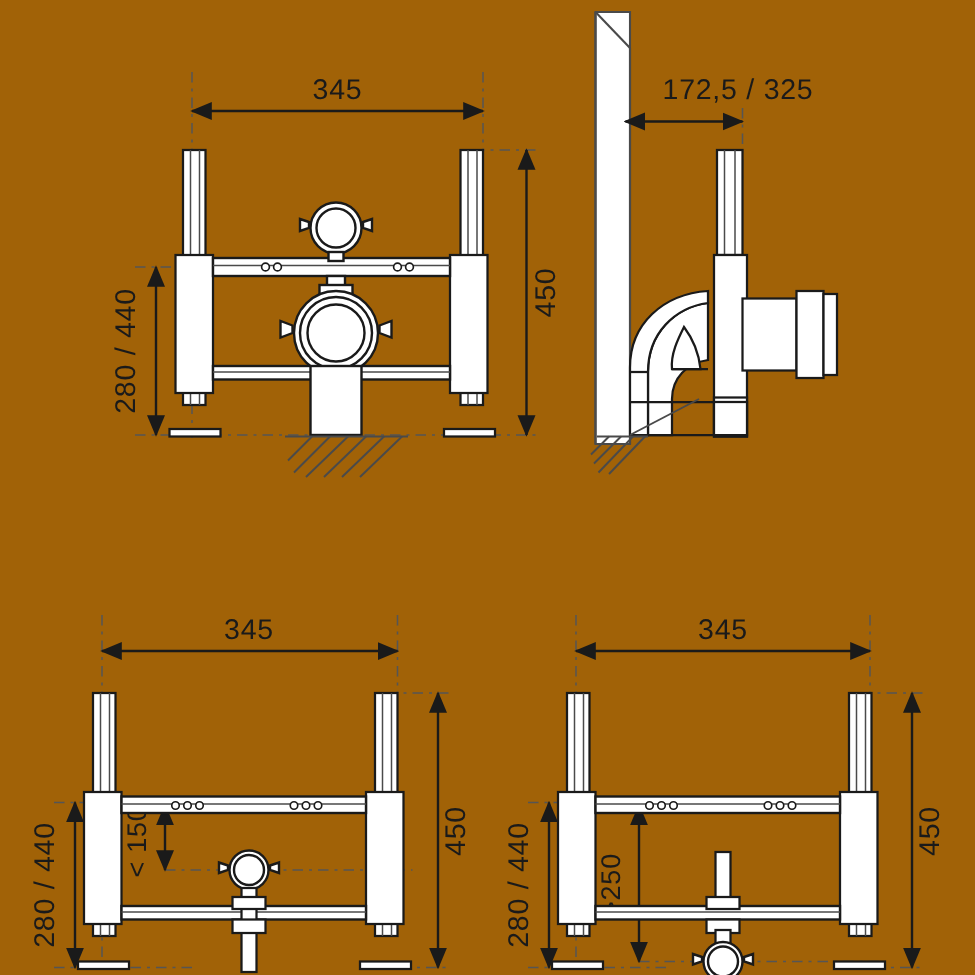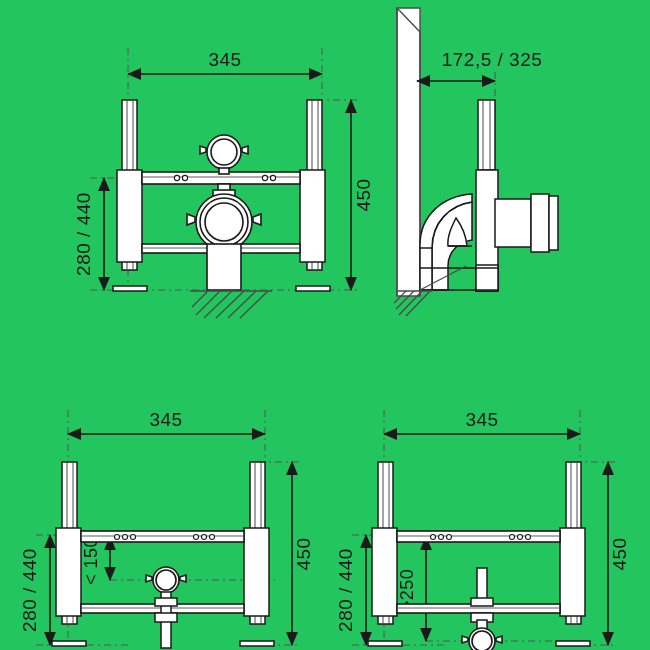--- a/index.html
+++ b/index.html
@@ -1,17 +1,17 @@
 <!DOCTYPE html>
 <html><head>
 <meta charset="utf-8">
 <style>
   html,body{margin:0;padding:0;background:#ffffff;}
   body{width:650px;height:650px;font-family:"Liberation Sans",sans-serif;overflow:hidden;}
-  #stage{position:relative;width:650px;height:650px;background:#22c55e;}
+  #stage{position:relative;width:650px;height:650px;background:#a16207;}
   svg{display:block;}
   .dimtext{
     font-family:"Liberation Sans",sans-serif;
     font-size:19px;
     fill:#1a1a1a;
     letter-spacing:0.5px;
   }
   .dimtext.small{font-size:18px;}
 </style>
 </head>

